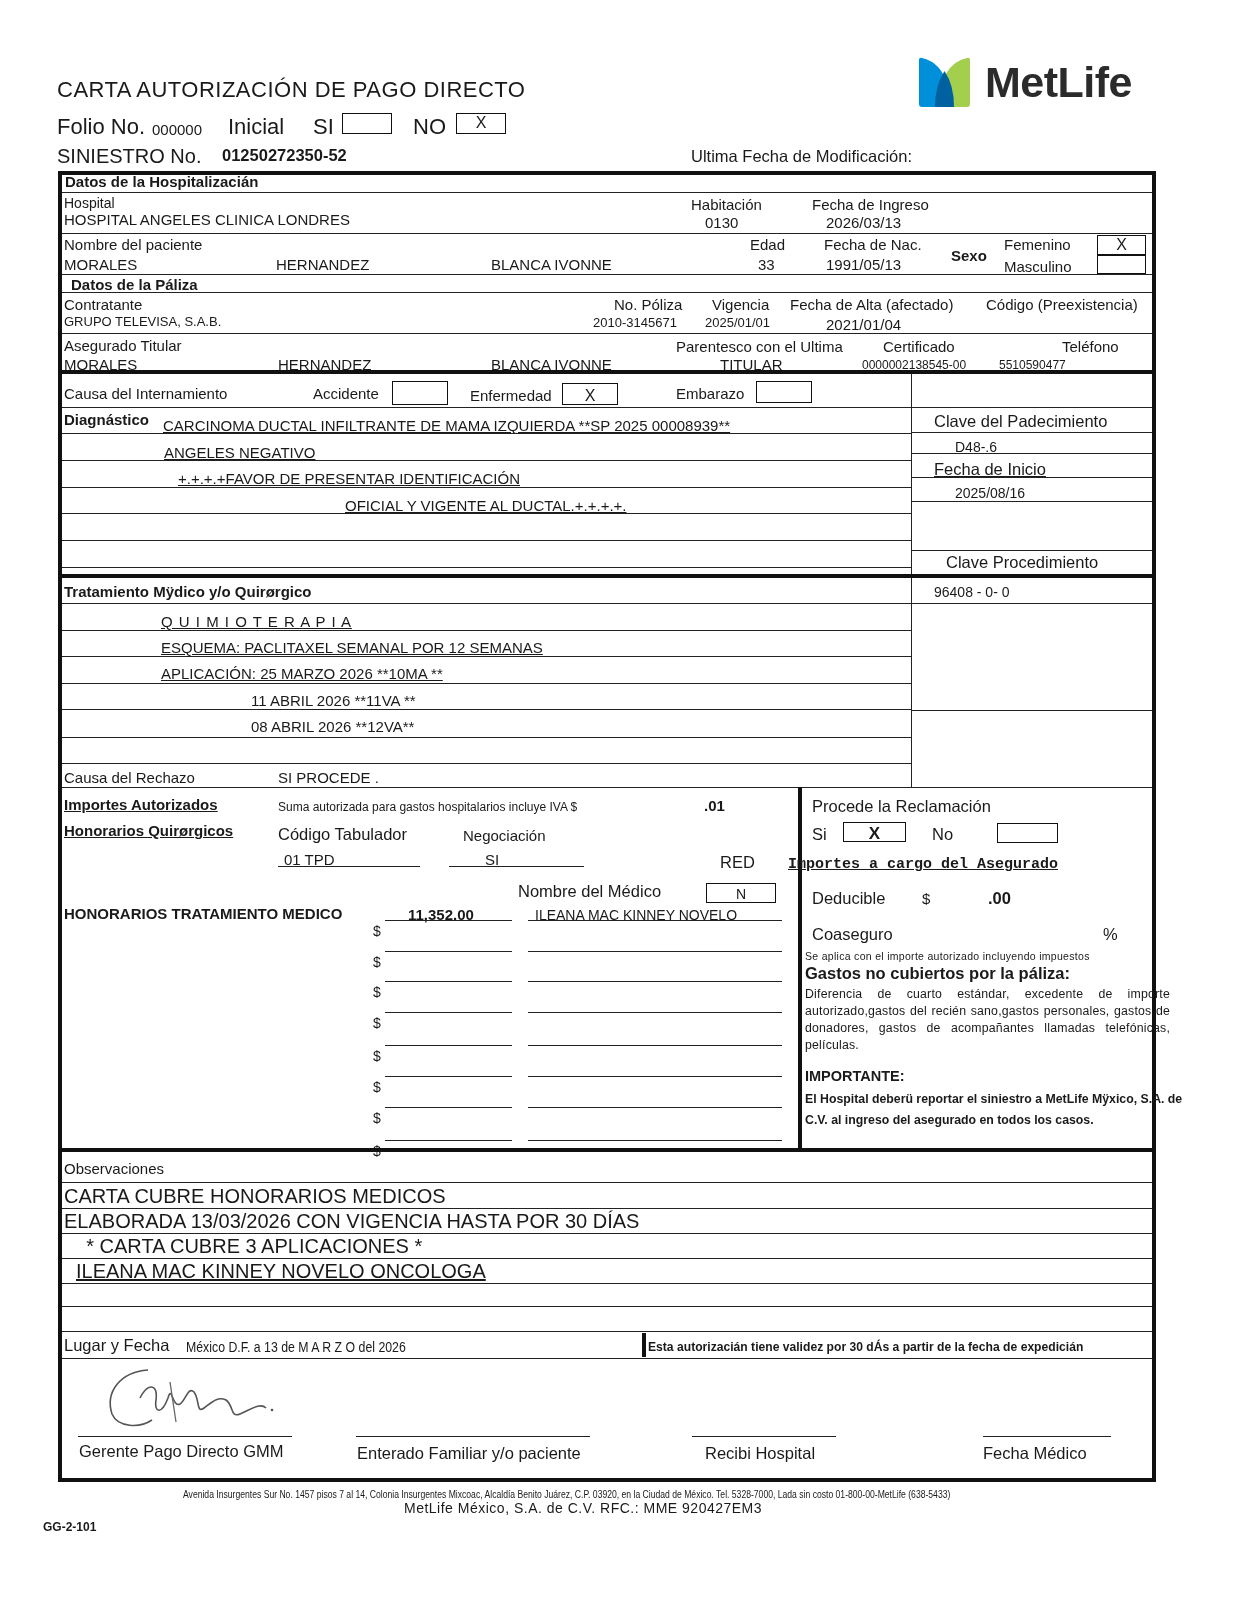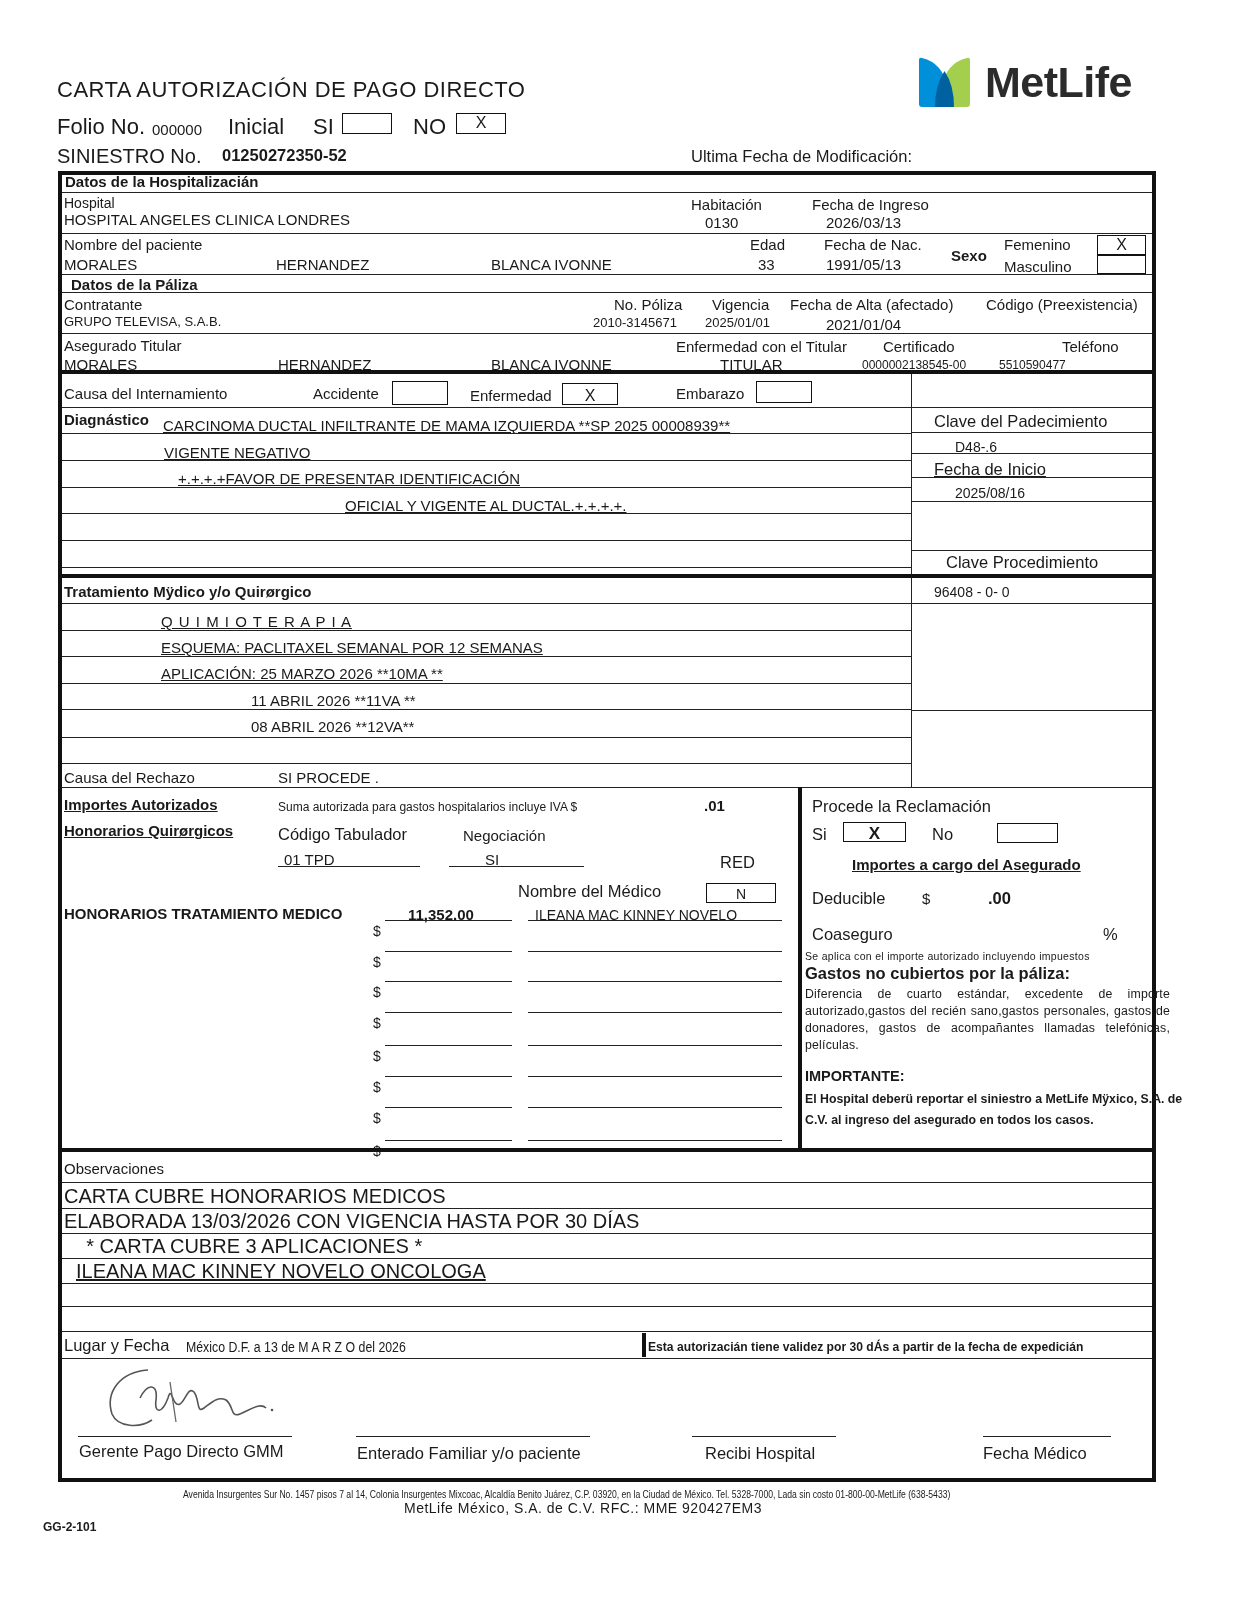--- a/index.html
+++ b/index.html
@@ -85,42 +85,42 @@
 <div class="abs t13" style="left:705px;top:315px;">2025/01/01</div>
 <div class="abs t15" style="left:790px;top:296px;">Fecha de Alta (afectado)</div>
 <div class="abs t15" style="left:826px;top:316px;">2021/01/04</div>
 <div class="abs t15" style="left:986px;top:296px;">Código (Preexistencia)</div>
 <div class="hl" style="left:62px;top:333px;width:1090px;"></div>
 
 <div class="abs t15" style="left:64px;top:337px;">Asegurado Titular</div>
 <div class="abs t15" style="left:64px;top:356px;">MORALES</div>
 <div class="abs t15" style="left:278px;top:356px;">HERNANDEZ</div>
 <div class="abs t15" style="left:491px;top:356px;">BLANCA IVONNE</div>
-<div class="abs t15" style="left:676px;top:338px;">Enfermedad con el Titular</div>
+<div class="abs t15" style="left:676px;top:338px;">Parentesco con el Ultima</div>
 <div class="abs t15" style="left:720px;top:356px;">TITULAR</div>
 <div class="abs t15" style="left:883px;top:338px;">Certificado</div>
 <div class="abs t12" style="left:862px;top:358px;">0000002138545-00</div>
 <div class="abs t15" style="left:1062px;top:338px;">Teléfono</div>
 <div class="abs t12" style="left:999px;top:358px;">5510590477</div>
 <div class="hlt" style="left:58px;top:370px;width:1098px;"></div>
 
 <div class="abs t15" style="left:64px;top:385px;">Causa del Internamiento</div>
 <div class="abs t15" style="left:313px;top:385px;">Accidente</div>
 <div class="box" style="left:392px;top:381px;width:56px;height:24px;"></div>
 <div class="abs t15" style="left:470px;top:387px;">Enfermedad</div>
 <div class="box" style="left:562px;top:383px;width:56px;height:22px;line-height:24px;">X</div>
 <div class="abs t15" style="left:676px;top:385px;">Embarazo</div>
 <div class="box" style="left:756px;top:381px;width:56px;height:22px;"></div>
 <div class="vl" style="left:911px;top:374px;height:413px;"></div>
 <div class="hl" style="left:62px;top:407px;width:1090px;"></div>
 
 <div class="abs t15 b" style="left:64px;top:411px;">Diagnástico</div>
 <div class="abs t15 u" style="left:163px;top:417px;">CARCINOMA DUCTAL INFILTRANTE DE MAMA IZQUIERDA      **SP 2025 00008939**</div>
 <div class="hl" style="left:62px;top:433px;width:849px;"></div>
-<div class="abs t15 u" style="left:164px;top:444px;">VIGENTE NEGATIVO</div>
+<div class="abs t15 u" style="left:164px;top:444px;">ANGELES NEGATIVO</div>
 <div class="hl" style="left:62px;top:460px;width:849px;"></div>
 <div class="abs t15 u" style="left:178px;top:470px;">+.+.+.+FAVOR DE PRESENTAR IDENTIFICACIÓN</div>
 <div class="hl" style="left:62px;top:487px;width:849px;"></div>
 <div class="abs t15 u" style="left:345px;top:497px;">OFICIAL Y VIGENTE AL DUCTAL.+.+.+.+.</div>
 <div class="hl" style="left:62px;top:513px;width:849px;"></div>
 <div class="hl" style="left:62px;top:540px;width:849px;"></div>
 <div class="hl" style="left:62px;top:567px;width:849px;"></div>
 
 <div class="abs t17" style="left:934px;top:412px;">Clave del Padecimiento</div>
 <div class="hl" style="left:911px;top:432px;width:241px;"></div>
@@ -198,21 +198,21 @@
     <div class="ul" style="left: 528px; top: 1140px; width: 254px;"></div>
   </div>
 
 <div class="vlt" style="left:798px;top:787px;width:4px;height:365px;"></div>
 
 <div class="abs t17" style="left:812px;top:797px;">Procede la Reclamación</div>
 <div class="abs t17" style="left:812px;top:825px;">Si</div>
 <div class="box b" style="left:843px;top:822px;width:63px;height:20px;font-size:17px;line-height:22px;">X</div>
 <div class="abs t17" style="left:932px;top:825px;">No</div>
 <div class="box" style="left:997px;top:823px;width:61px;height:20px;"></div>
-<div class="abs t15 b u" style="left:852px;top:856px;">Importes a cargo del Asegurado</div>
+<div class="abs t15 b u" style="left:788px;top:856px;font-family:Liberation Mono, monospace;">Importes a cargo del Asegurado</div>
 <div class="abs t17" style="left:812px;top:889px;">Deducible</div>
 <div class="abs t15" style="left:922px;top:890px;">$</div>
 <div class="abs t17 b" style="left:988px;top:889px;">.00</div>
 <div class="abs t17" style="left:812px;top:925px;">Coaseguro</div>
 <div class="abs t17" style="left:1103px;top:925px;">%</div>
 <div class="abs" style="left:805px;top:950px;font-size:10.5px;letter-spacing:0.3px;">Se aplica con el importe autorizado incluyendo impuestos</div>
 <div class="abs t15 b" style="left:805px;top:964px;font-size:16.5px;">Gastos no cubiertos por la páliza:</div>
 <div class="abs" style="left:805px;top:986px;width:365px;white-space:normal;font-size:12.3px;line-height:17px;text-align:justify;letter-spacing:0.2px;">Diferencia de cuarto estándar, excedente de importe autorizado,gastos del recién sano,gastos personales, gastos de donadores, gastos de acompañantes llamadas telefónicas, películas.</div>
 <div class="abs b" style="left:805px;top:1068px;font-size:14.5px;">IMPORTANTE:</div>
 <div class="abs b" style="left:805px;top:1089px;width:382px;white-space:normal;font-size:12.3px;line-height:21px;">El Hospital deberü reportar el siniestro a MetLife Mÿxico, S.A. de C.V. al ingreso del asegurado en todos los casos.</div>

